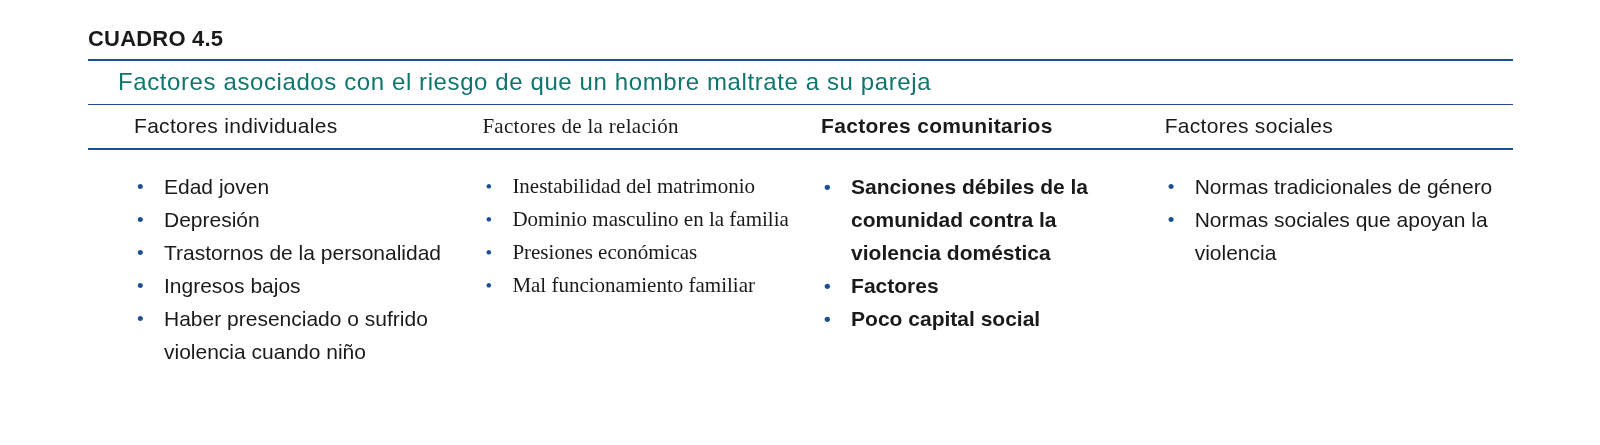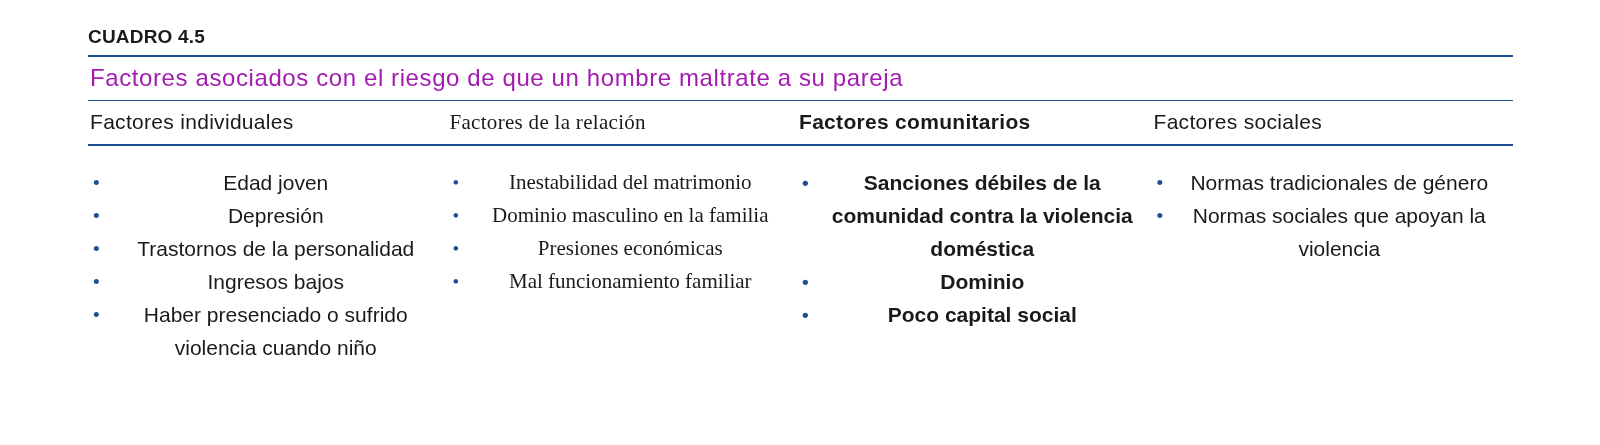--- a/index.html
+++ b/index.html
@@ -16,21 +16,21 @@
   }
 
   .table-wrap {
     position: absolute;
     left: 88px;
     top: 26px;
     width: 1425px;
   }
 
   .table-label {
-    font-size: 19px;
+    font-size: 22px;
     font-weight: bold;
     color: #1a1a1a;
     letter-spacing: 0.2px;
     margin: 0 0 7px 0;
   }
 
   .rule-top {
     height: 2px;
     background: #1d4f91;
     width: 100%;
@@ -43,24 +43,25 @@
   }
 
   .rule-head {
     height: 2px;
     background: #1d4f91;
     width: 100%;
   }
 
   .table-title {
     font-size: 24px;
-    color: #a21caf;
+    color: #0f766e;
     letter-spacing: 0.6px;
     padding: 7px 0 8px 2px;
     white-space: nowrap;
+    margin-left: 28px;
   }
 
   .head-row {
     display: flex;
     padding: 9px 0 9px 2px;
   }
 
   .head-cell {
     font-size: 21px;
     color: #1a1a1a;
@@ -70,30 +71,29 @@
   .body-row {
     display: flex;
     padding: 20px 0 26px 2px;
   }
 
   .col {
     box-sizing: border-box;
     padding-right: 18px;
   }
 
-  .col-0 { width: 360px; }
+  .col-0 { width: 360px; margin-left: 44px; }
   .col-1 { width: 350px; font-family: Liberation Serif, serif; }
   .col-2 { width: 355px; font-weight: bold; }
   .col-3 { width: 360px; }
 
   ul.items {
     list-style: none;
     margin: 0;
     padding: 0;
-    text-align: center;
   }
 
   ul.items li {
     position: relative;
     padding-left: 30px;
     font-size: 21px;
     line-height: 33px;
     color: #1a1a1a;
     margin-bottom: 0;
   }
@@ -147,21 +147,21 @@
         <li>Inestabilidad del matrimonio</li>
         <li>Dominio masculino en la familia</li>
         <li>Presiones económicas</li>
         <li>Mal funcionamiento familiar</li>
       </ul>
     </div>
 
     <div class="col col-2">
       <ul class="items">
         <li>Sanciones débiles de la comunidad contra la violencia doméstica</li>
-        <li>Dominio</li>
+        <li>Factores</li>
         <li>Poco capital social</li>
       </ul>
     </div>
 
     <div class="col col-3">
       <ul class="items">
         <li>Normas tradicionales de género</li>
         <li>Normas sociales que apoyan la violencia</li>
       </ul>
     </div>

